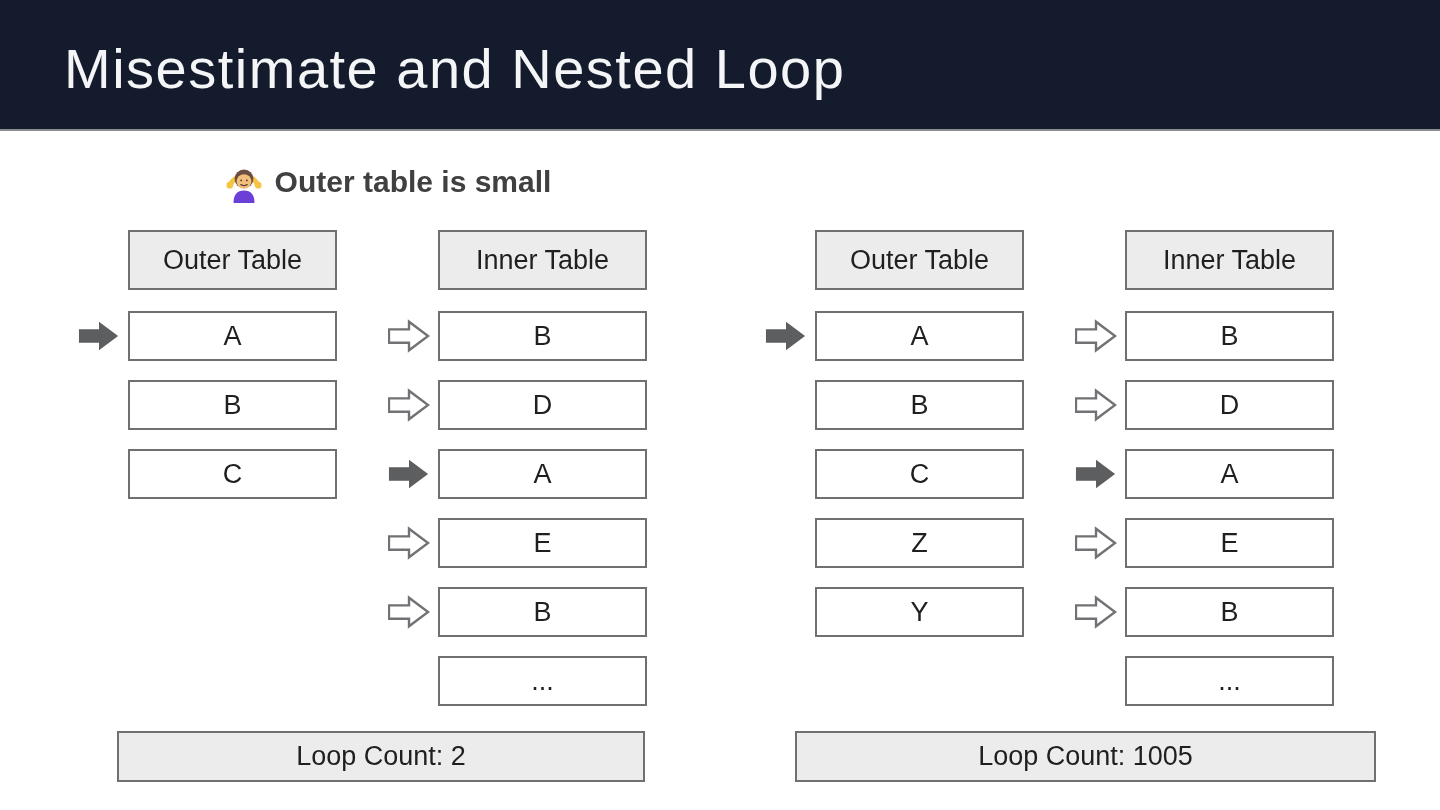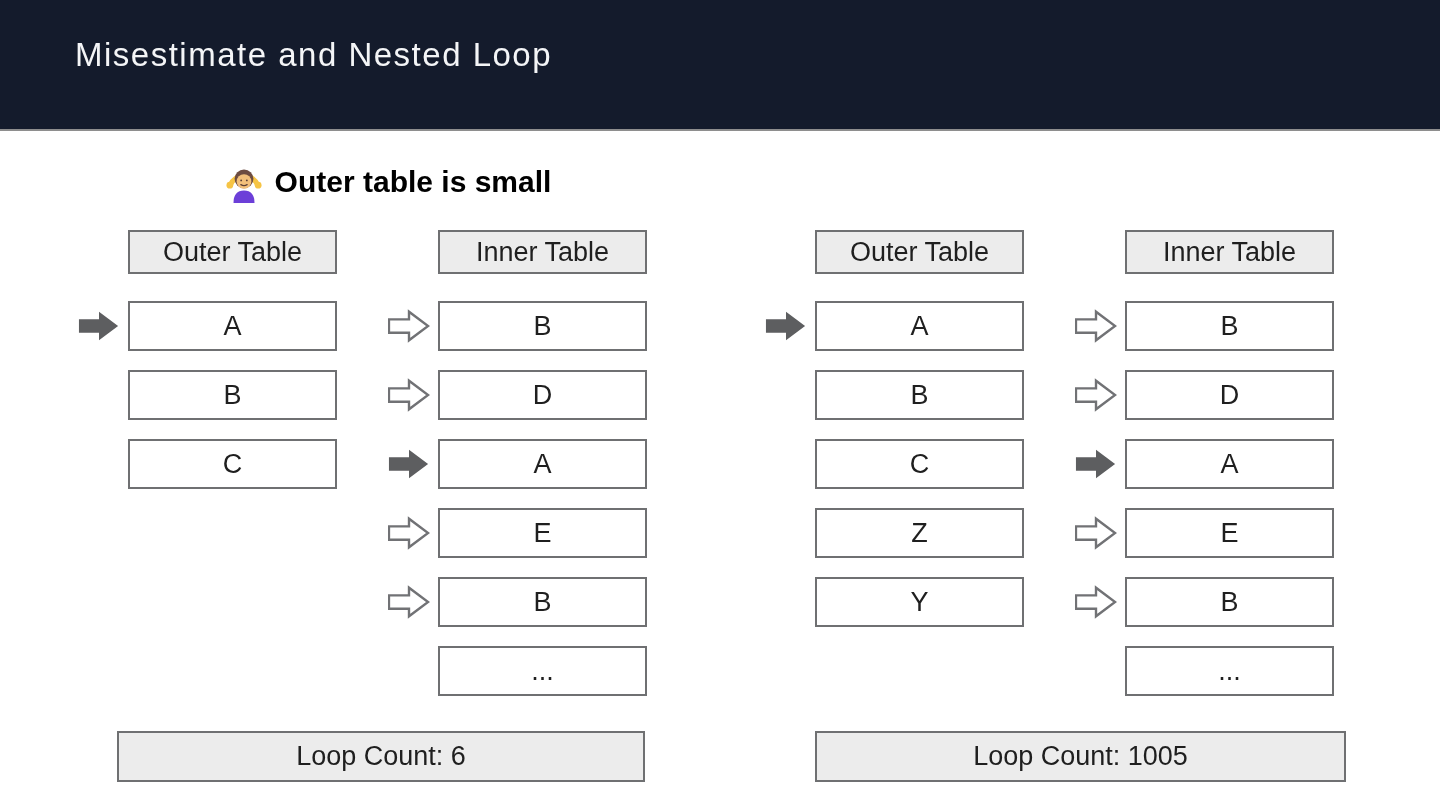--- a/index.html
+++ b/index.html
@@ -3,56 +3,56 @@
 <meta charset="utf-8">
 <style>
   * { margin:0; padding:0; box-sizing:border-box; }
   html,body { width:1440px; height:810px; background:#ffffff; overflow:hidden;
               font-family:"Liberation Sans", sans-serif; }
   .slide { position:relative; width:1440px; height:810px; background:#ffffff; }
 
   
   .topbar { position:absolute; left:0; top:0; width:1440px; height:131px;
             background:#141b2c; border-bottom:2px solid #8e8e8e; }
-  .title { position:absolute; left:64px; top:36px; font-size:33px; font-weight:400;
-           letter-spacing:1.5px; color:#f4f5f7; white-space:nowrap;margin-left:11px; }
+  .title { position:absolute; left:64px; top:36px; font-size:56px; font-weight:400;
+           letter-spacing:1.5px; color:#f4f5f7; white-space:nowrap; }
 
   
   .heading { position:absolute; top:157px; height:50px; display:flex;
              align-items:center; justify-content:center; gap:10px;
-             font-size:30px; font-weight:700; color:#000000; white-space:nowrap; }
+             font-size:30px; font-weight:700; color:#404040; white-space:nowrap; }
   .heading-left  { left:128px; width:518px; }
   .heading-right { left:815px; width:519px; }
   .emoji-icon { width:42px; height:42px; flex:none; }
 
   
   .tcol { position:absolute; top:230px; width:259px; }
   .col-a { left:78px;  } .col-b { left:388px; }
   .col-c { left:765px; } .col-d { left:1075px; }
 
-  .hline { margin-left:50px; height:44px; margin-bottom:27px; }
+  .hline { margin-left:50px; height:60px; margin-bottom:21px; }
   .hcell { width:100%; height:100%; background:#ececec; border:2px solid #6f7072;
            display:flex; align-items:center; justify-content:center;
            font-size:27px; color:#1f1f1f; }
   .line { display:flex; align-items:center; height:50px; margin-bottom:19px; }
   .arrow-slot { width:42px; height:36px; margin-right:8px; flex:none; }
   .arrow-slot svg { width:100%; height:100%; display:block; }
   .arrow-slot.none svg { visibility:hidden; }
   .arrow-slot.filled path { fill:#5d5e60; stroke:none; }
   .arrow-slot.hollow path { fill:#ffffff; stroke:#717275; stroke-width:2.5; }
   .cell { flex:1; height:100%; background:#ffffff; border:2px solid #6f7072;
           display:flex; align-items:center; justify-content:center;
           font-size:27px; color:#1f1f1f; }
 
   
   .loopbox { position:absolute; top:731px; height:51px; background:#ececec;
              border:2px solid #6f7072; display:flex; align-items:center;
              justify-content:center; font-size:27px; color:#1f1f1f; }
   .loop-left  { left:117px; width:528px; }
-  .loop-right { left:815px; width:531px; }
+  .loop-right { left:795px; width:581px; }
 
   .pagenum { position:absolute; left:1448px; top:740px; font-size:35px;
              font-weight:700; color:#7f1d1d; }
 </style>
 </head>
 <body>
 
 <div class="slide">
 
   <div class="topbar">
@@ -252,18 +252,18 @@
     <div class="line">
       <span class="arrow-slot none">
           <svg viewBox="0 0 44 36">
             <path d="M1 11 H22 V3 L42 18 L22 33 V25 H1 Z"></path>
           </svg>
         </span>
       <div class="cell">...</div>
     </div>
   </div>
 
-  <div class="loopbox loop-left">Loop Count: 6</div>
+  <div class="loopbox loop-left">Loop Count: 2</div>
   <div class="loopbox loop-right">Loop Count: 1005</div>
 
   <div class="pagenum">41</div>
 
 </div>
 
 </body></html>

